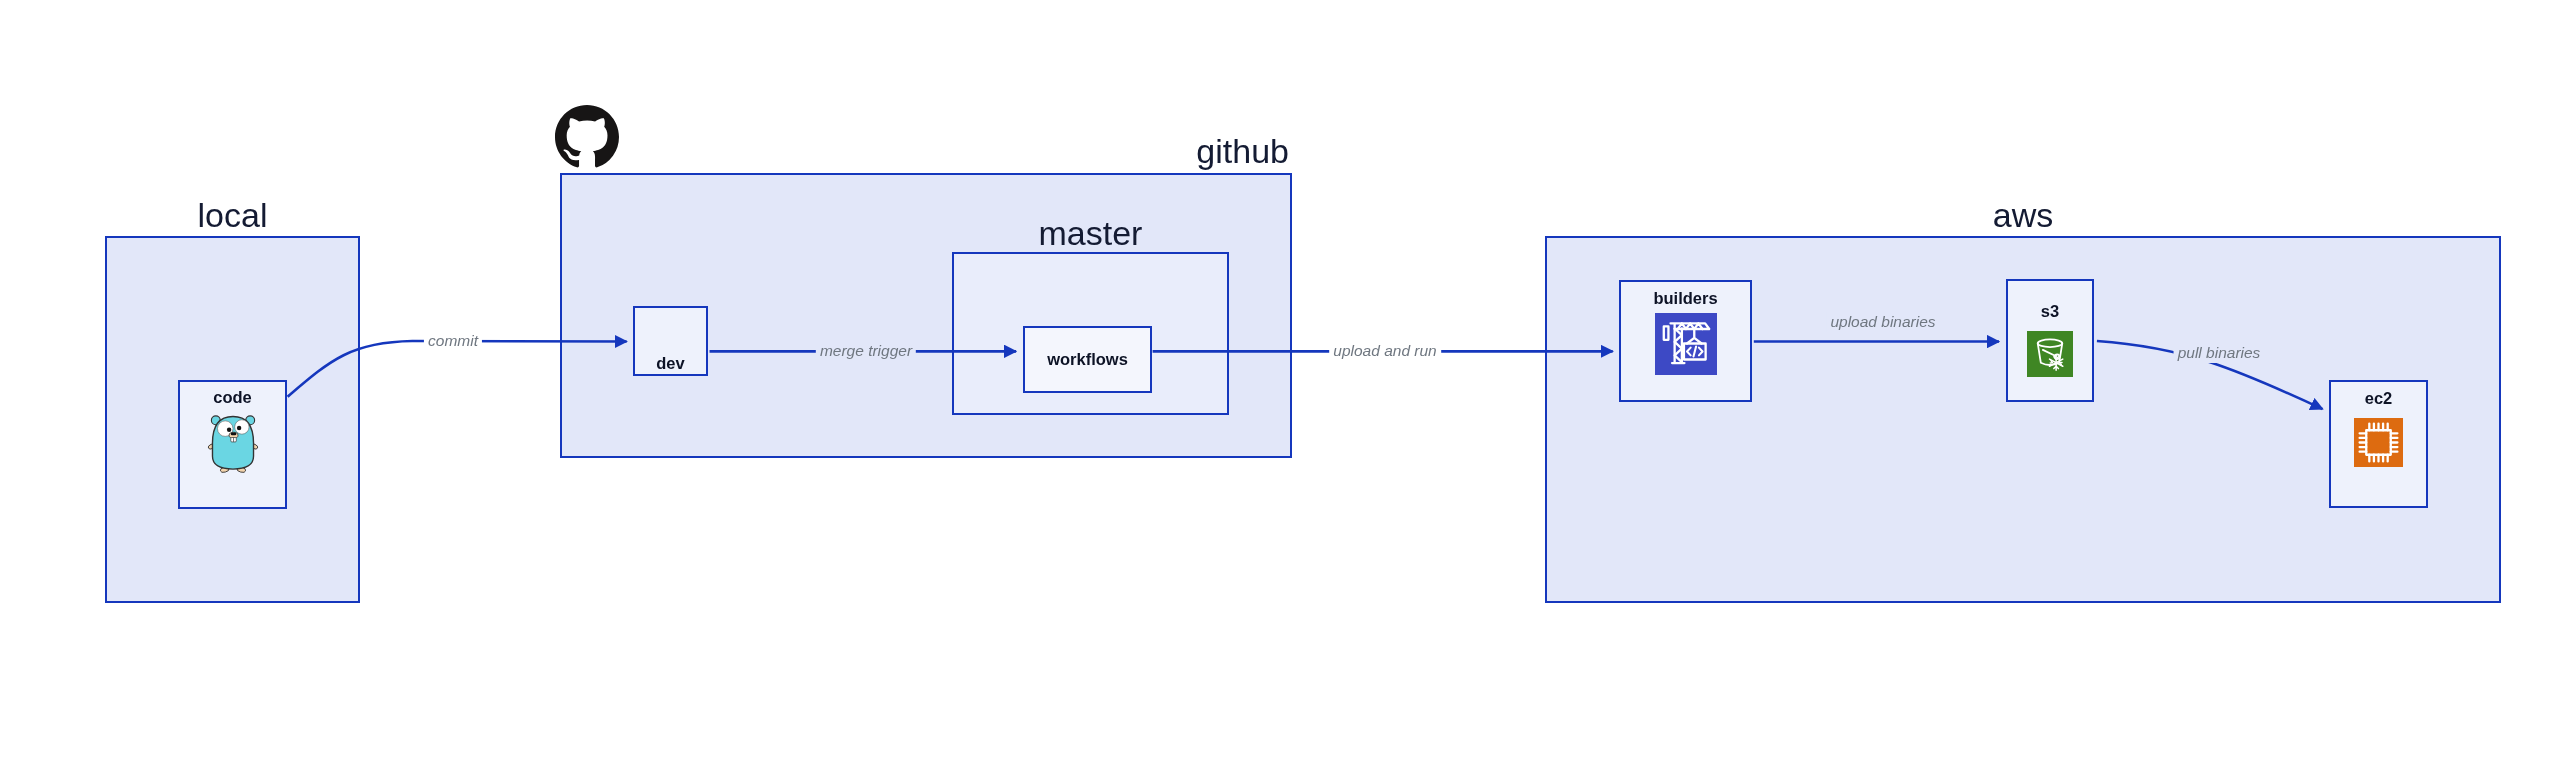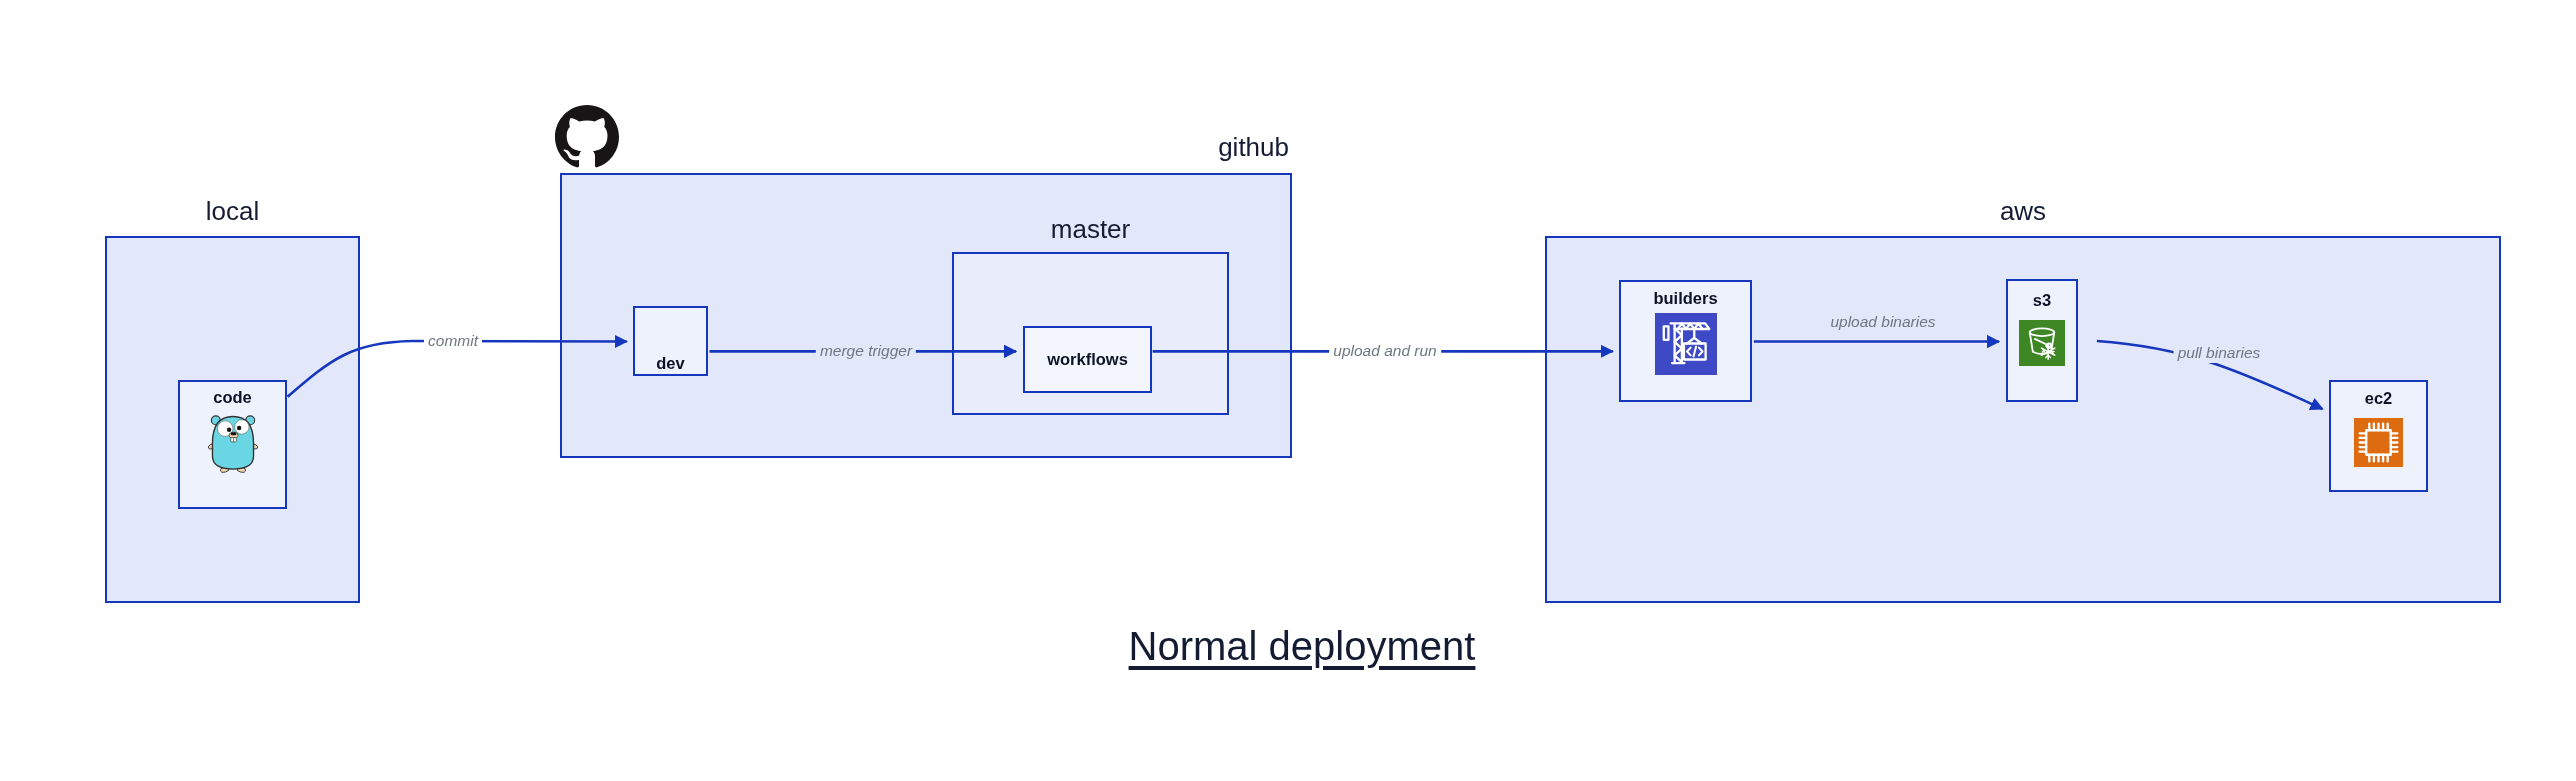--- a/index.html
+++ b/index.html
@@ -22,37 +22,37 @@
   body{font-family:"Liberation Sans", sans-serif;}
   .canvas{position:relative;width:2604px;height:781px;background:var(--page-bg);overflow:hidden;}
 
   
   .group{position:absolute;border:2.6px solid var(--arrow-blue);background:var(--group-fill);}
   .group-local{left:105px;top:236px;width:255px;height:367px;}
   .group-github{left:560px;top:173px;width:732px;height:285px;}
   .group-master{left:952px;top:252px;width:277px;height:163px;background:var(--master-fill);}
   .group-aws{left:1545px;top:236px;width:956px;height:367px;}
 
-  .group-label{position:absolute;color:var(--navy-text);font-size:26px;line-height:1.1;
+  .group-label{position:absolute;color:var(--navy-text);font-size:34px;line-height:1.1;
     text-align:center;letter-spacing:0px;}
   .label-local{left:105px;top:197px;width:255px;}
   .label-github{left:1082px;top:133px;width:207px;text-align:right;}
   .label-master{left:952px;top:215px;width:277px;}
   .label-aws{left:1545px;top:197px;width:956px;}
 
   
   .node{position:absolute;border:2.6px solid var(--arrow-blue);background:var(--node-fill);
     display:flex;flex-direction:column;align-items:center;}
   .node-label{color:#0d1326;font-weight:700;font-size:16.5px;line-height:1.2;}
   .node-code{left:178px;top:380px;width:109px;height:129px;padding-top:6.2px;}
   .node-dev{left:633px;top:306px;width:75px;height:70px;justify-content:flex-end;}
   .node-workflows{left:1023px;top:326px;width:129px;height:67px;justify-content:center;background:var(--workflows-fill);}
   .node-builders{left:1619px;top:280px;width:133px;height:122px;padding-top:7.2px;}
-  .node-s3{left:2006px;top:279px;width:72px;height:123px;padding-top:10px;}
-  .node-ec2{left:2329px;top:380px;width:99px;height:112px;padding-top:7.2px;}
+  .node-s3{left:2006px;top:279px;width:88px;height:123px;padding-top:21px;}
+  .node-ec2{left:2329px;top:380px;width:99px;height:128px;padding-top:7.2px;}
 
   .svc-icon{display:block;}
   .icon-codebuild{width:62px;height:62px;background:var(--codebuild-indigo);margin-top:4.1px;}
   .icon-s3{width:46px;height:46px;background:var(--s3-green);margin-top:9.3px;}
   .icon-ec2{width:49px;height:49px;background:var(--ec2-orange);margin-top:9.3px;}
   .icon-gopher{width:54px;height:61px;margin-top:4.1px;}
 
   .octocat{position:absolute;left:555px;top:105px;width:64px;height:64px;fill:var(--octocat-black);}
 
   
@@ -190,16 +190,15 @@
       </g>
     </svg>
   </div>
 
   <span class="edge-label bg-white el-commit">commit</span>
   <span class="edge-label bg-group el-merge">merge trigger</span>
   <span class="edge-label bg-white el-uploadrun">upload and run</span>
   <span class="edge-label bg-group el-uploadbin">upload binaries</span>
   <span class="edge-label bg-group el-pullbin">pull binaries</span>
 
-  <div class="diagram-title">Normal deployment</div>
 
 </div>
 
 
 </body></html>

